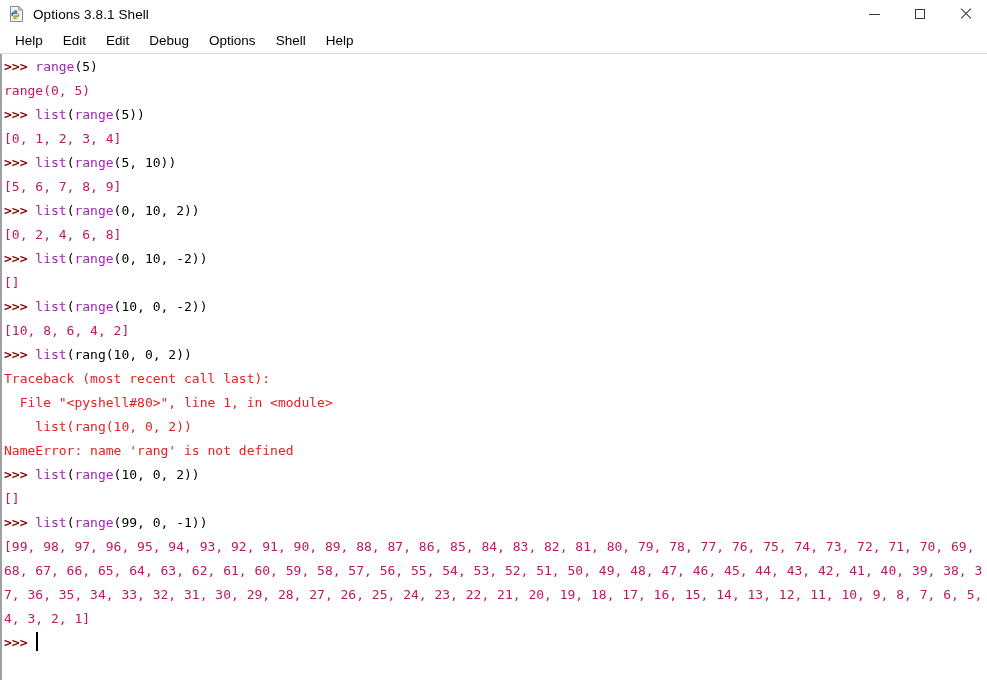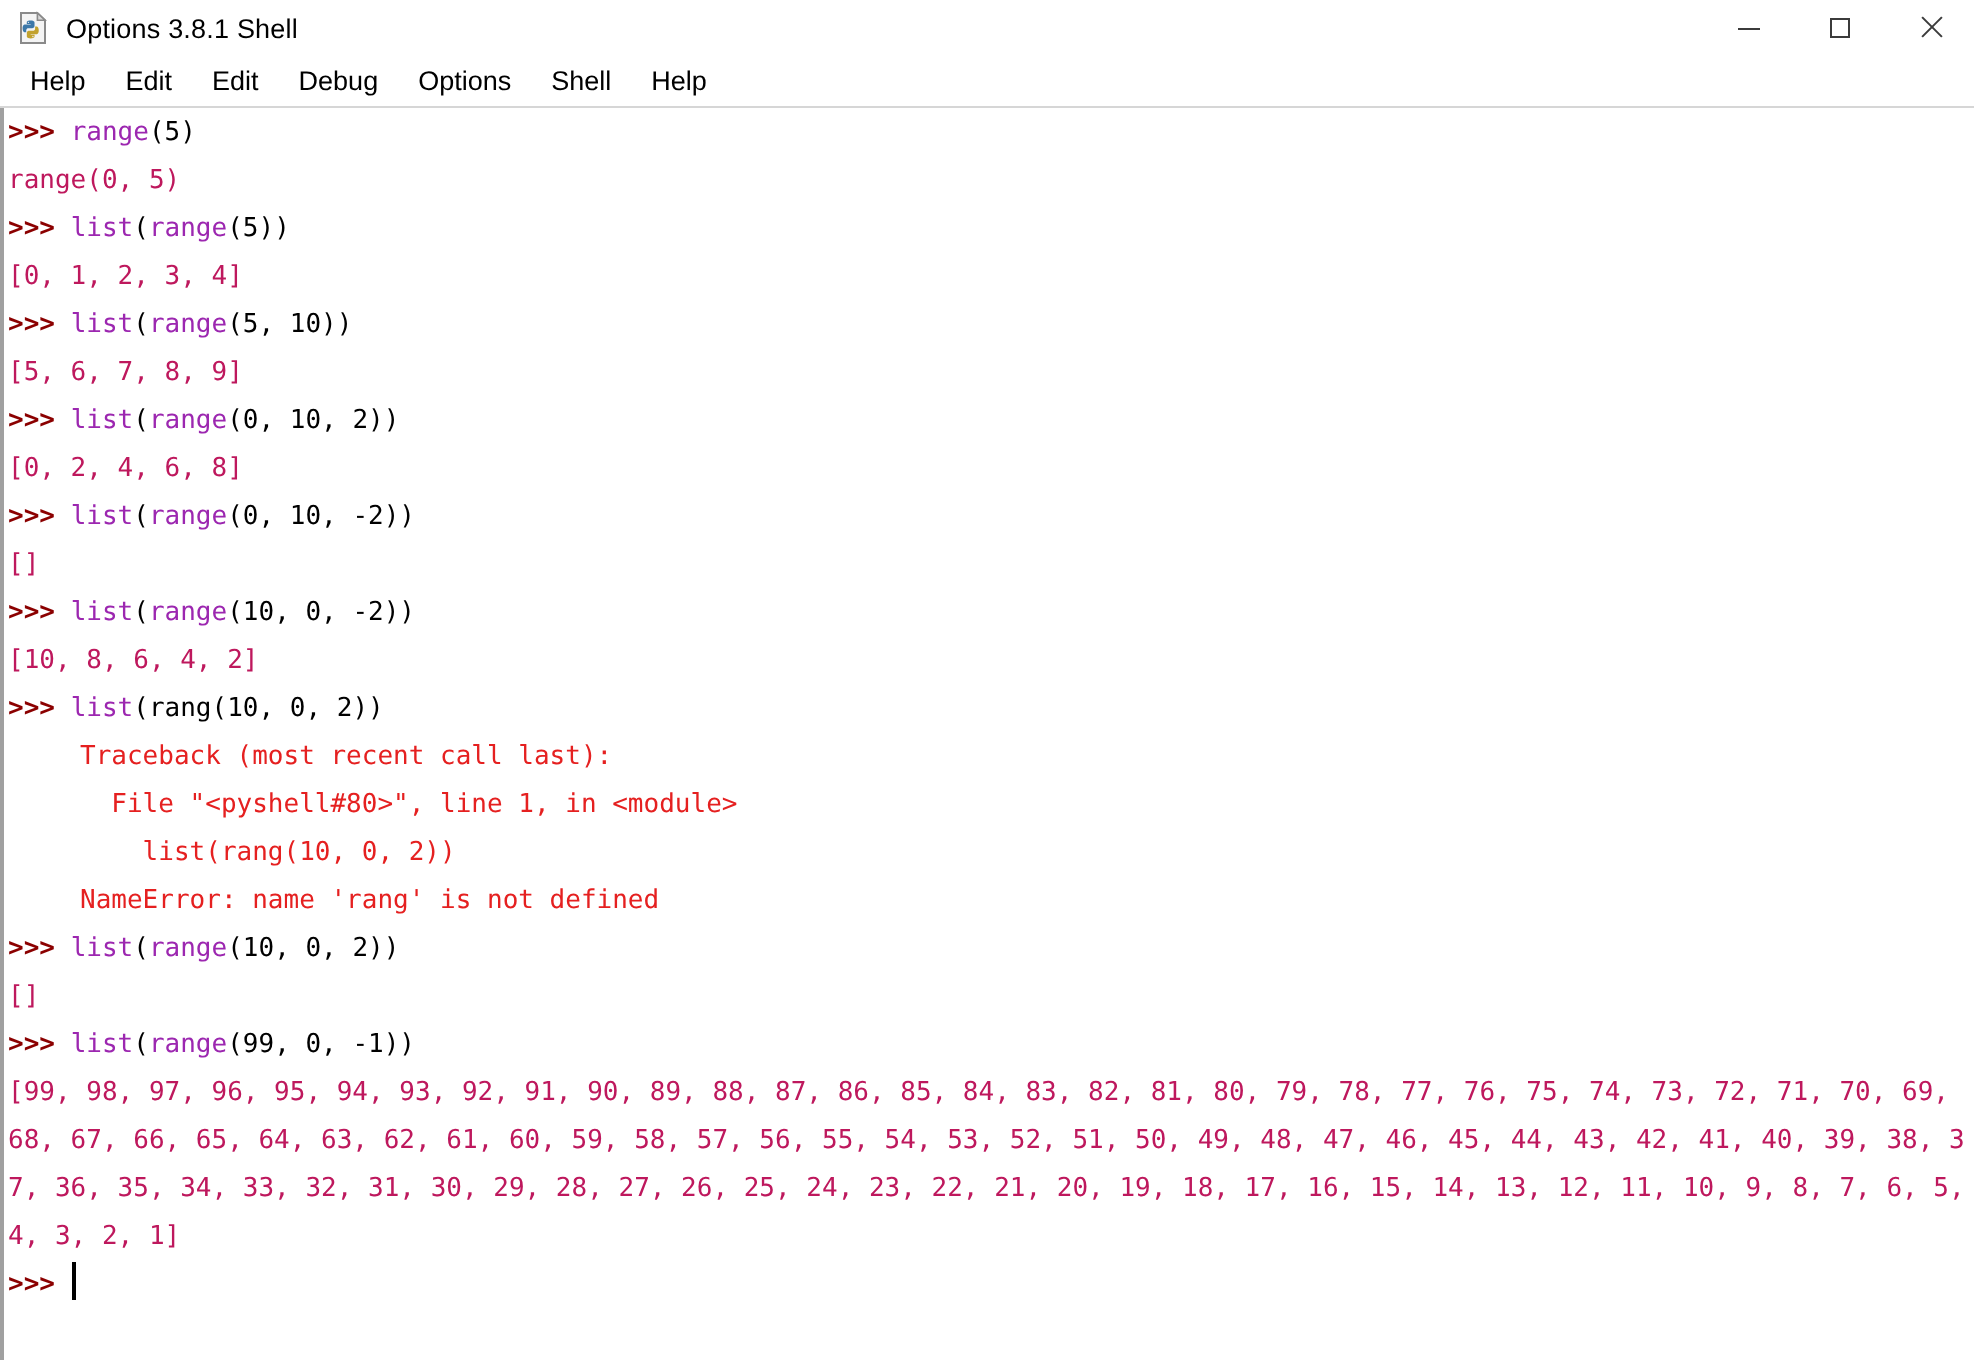--- a/index.html
+++ b/index.html
@@ -145,21 +145,21 @@
     overflow: hidden;
     letter-spacing: 0px;
     padding-top: 1px;
   }
   .ln { display: block; white-space: pre; }
   .ln.wrap { white-space: pre-wrap; word-break: break-all; }
   .prompt  { color: #8b0000; font-weight: 600; }
   .builtin { color: #9c27b0; }
   .code    { color: #000000; }
   .out     { color: #be185d; }
-  .err     { color: #e52020; margin-left: 36px; }
+  .err     { color: #e52020; }
   .cursor {
     display: inline-block;
     width: 2px;
     height: 19px;
     background: #000000;
     vertical-align: -4px;
     margin-left: 1px;
   }
 </style>
 </head>

